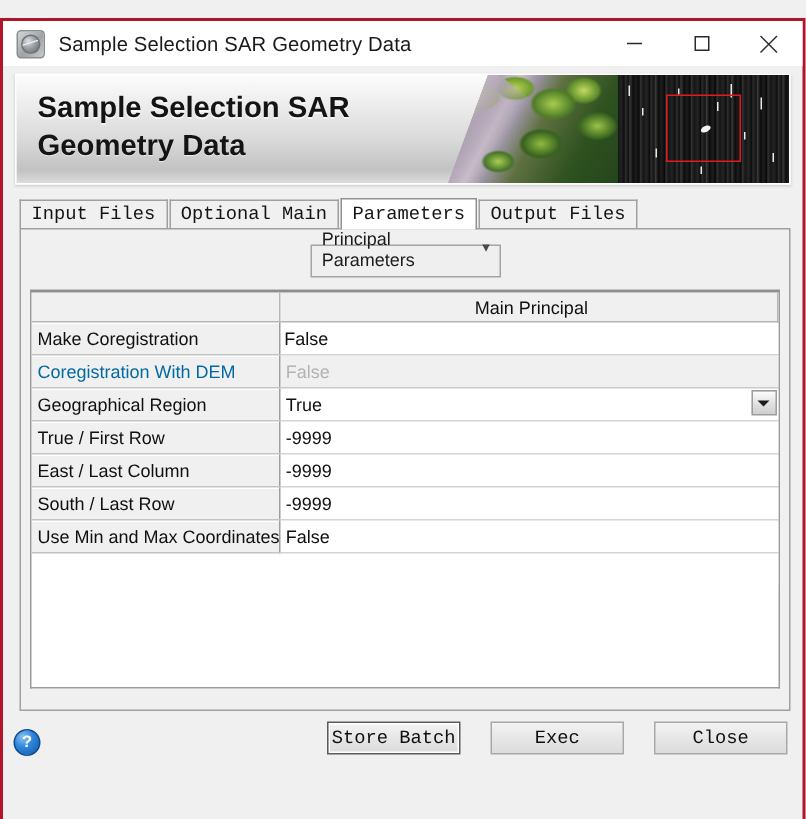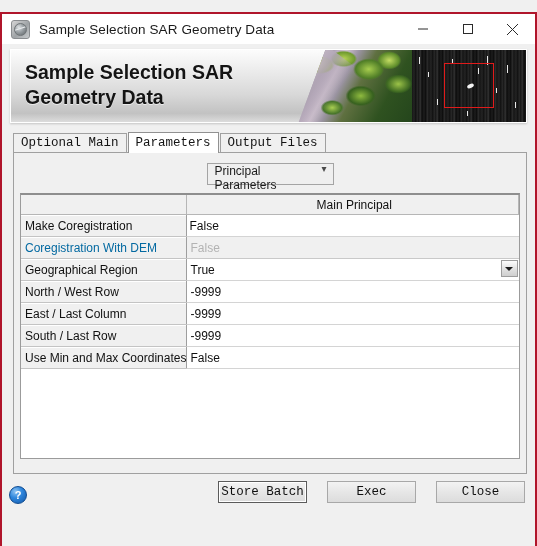--- a/index.html
+++ b/index.html
@@ -134,21 +134,21 @@
     flex:0 0 auto;height:322px;box-sizing:border-box;
     position:relative;
   }
   .combo-row{
     display:flex;justify-content:center;align-items:center;
     padding-top:10px;
   }
   .combo{
     width:127px;height:22px;box-sizing:border-box;
     background:#efefef;border:1px solid #a4a4a4;
-    display:flex;align-items:flex-start;justify-content:space-between;
+    display:flex;align-items:center;justify-content:space-between;
     padding:0 6px 16px 7px;
     font-size:12px;color:#1b1b1b;
   }
   .combo .chev{color:#4a4a4a;font-size:10px;line-height:1;margin-left:4px;}
   
   .table-wrap{
     margin:8px 6px 0 6px;
     border:1px solid #9b9b9b;
     border-top:2px solid #8e8e8e;
     background:#ffffff;
@@ -271,20 +271,21 @@
           <span class="spk" style="left:48%;top:82%;width:1px;height:5px;"></span>
           <div class="sar-box">
             <div class="sar-blob"></div>
           </div>
         </div>
       </div>
     </div>
   </div>
 
   <div class="tabs">
+    <div class="tab">Input Files</div>
     <div class="tab">Optional Main</div>
     <div class="tab active">Parameters</div>
     <div class="tab">Output Files</div>
   </div>
 
   <div class="panel">
 
     <div class="combo-row">
       <div class="combo">
         <span>Principal Parameters</span>
@@ -316,21 +317,21 @@
           <tr>
             <td class="key">Geographical Region</td>
             <td class="val combo-cell">
               <span>True</span>
               <span class="cell-dropdown">
                   <i></i>
                 </span>
             </td>
           </tr>
           <tr>
-            <td class="key">North / West Row</td>
+            <td class="key">True / First Row</td>
             <td class="val">-9999</td>
           </tr>
           <tr>
             <td class="key">East / Last Column</td>
             <td class="val">-9999</td>
           </tr>
           <tr>
             <td class="key">South / Last Row</td>
             <td class="val">-9999</td>
           </tr>

